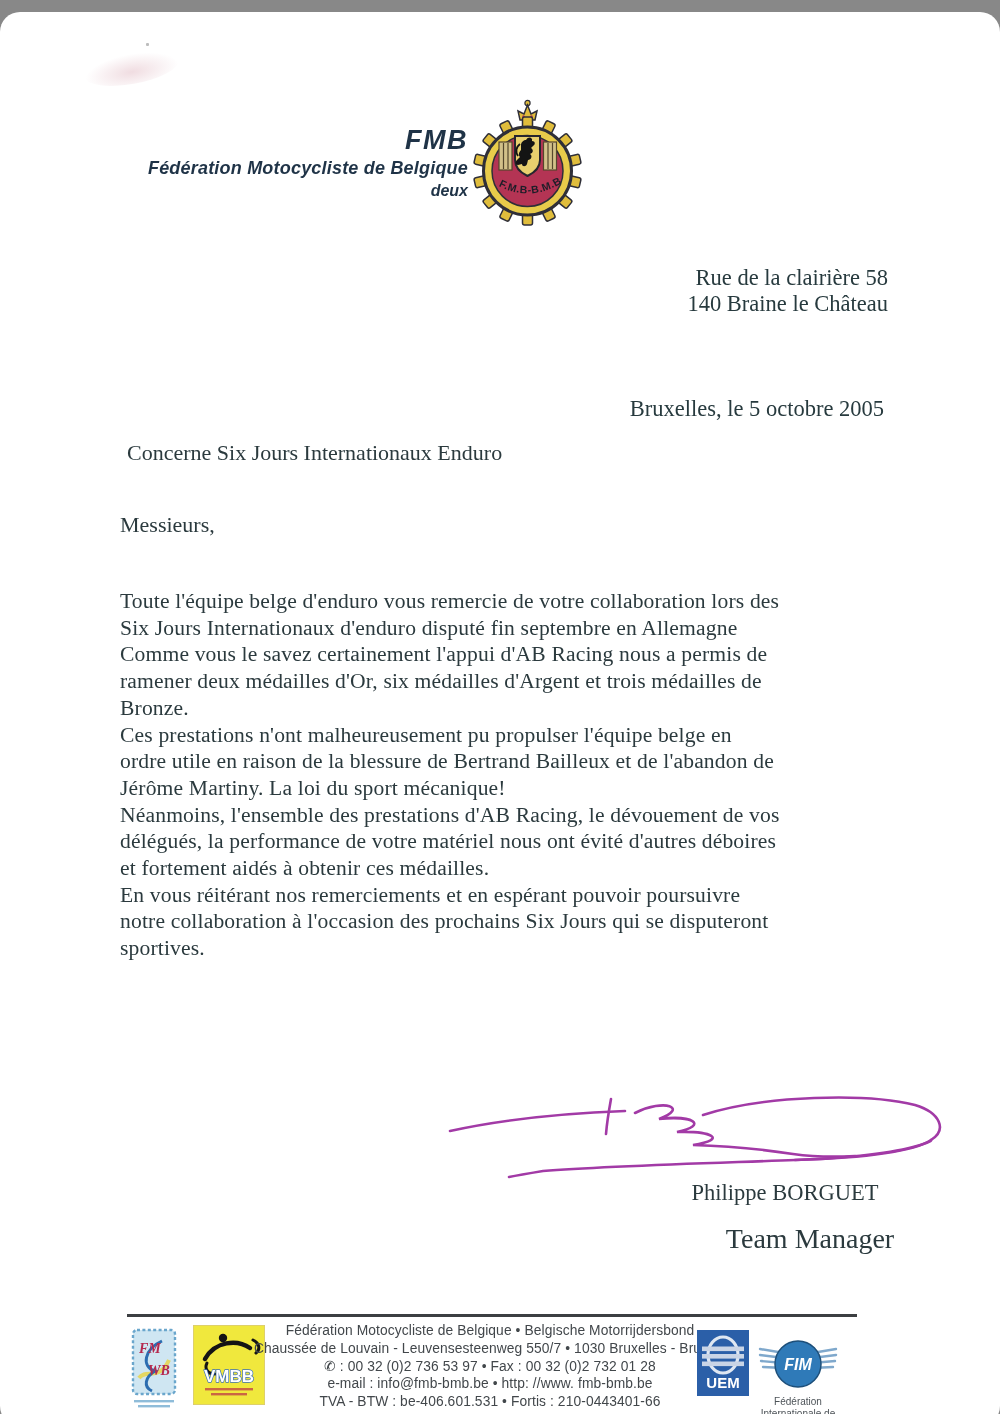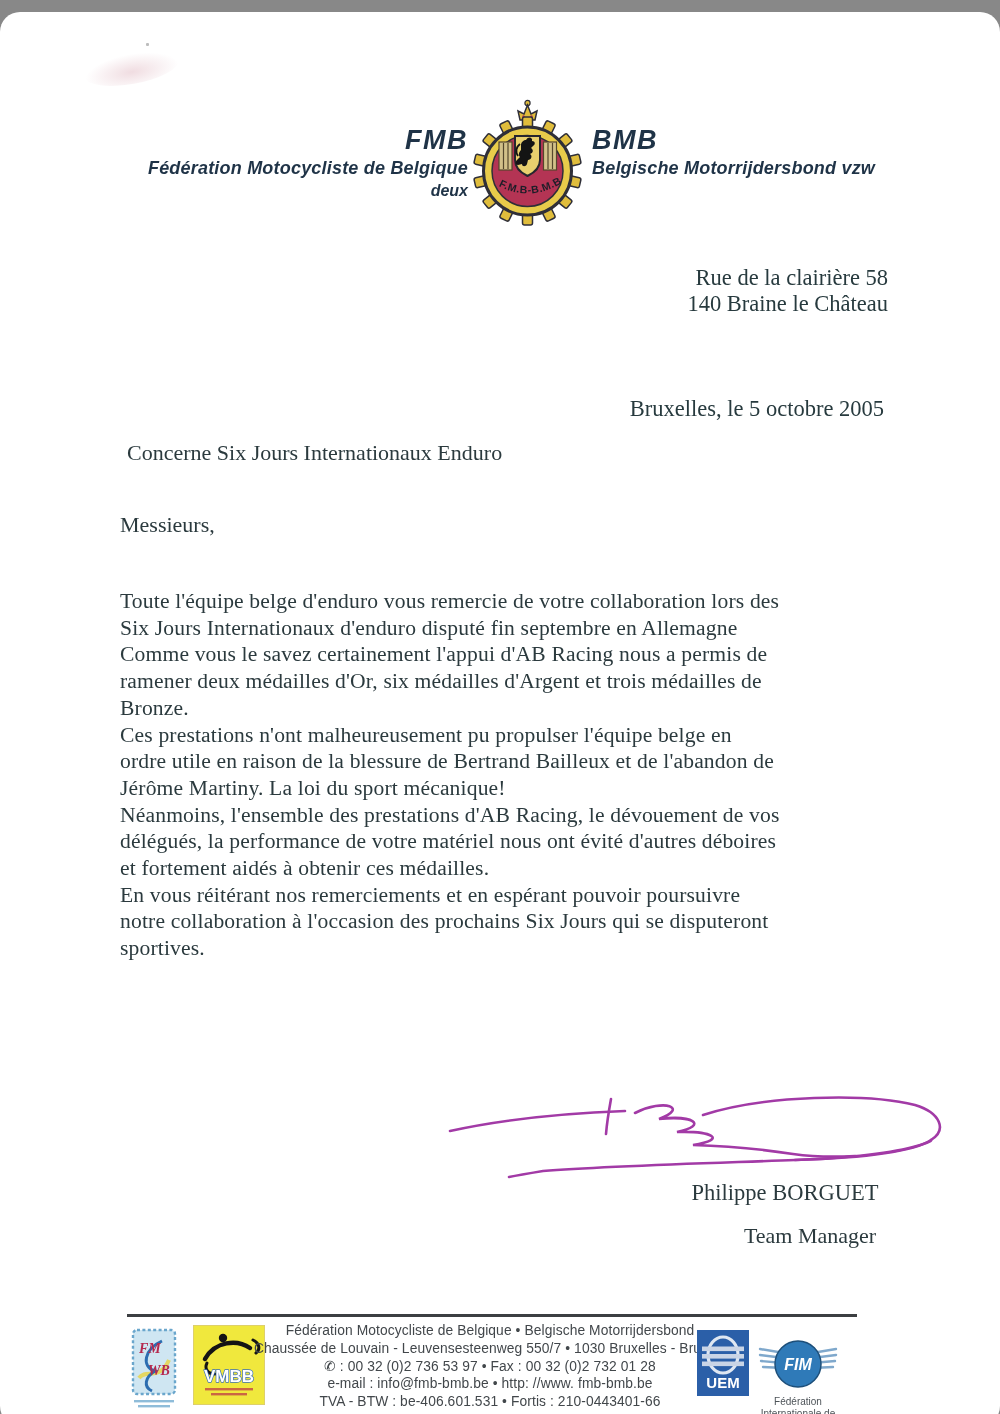--- a/index.html
+++ b/index.html
@@ -45,21 +45,21 @@
 
   
   .subject{position:absolute;left:127px;top:428px;font-size:22px;color:#2b3a3e;}
   .salutation{position:absolute;left:120px;top:500px;font-size:22px;color:#2b3a3e;}
   .body-text{position:absolute;left:120px;top:576px;width:790px;}
   .body-line{font-size:21.6px;line-height:26.7px;white-space:nowrap;color:#2b3a3e;letter-spacing:.15px;}
 
   
   .signature{position:absolute;left:435px;top:1078px;}
   .signer-name{position:absolute;left:655px;top:1168px;width:260px;text-align:center;font-size:22.5px;color:#2b3a3e;}
-  .signer-role{position:absolute;left:680px;top:1211px;width:260px;text-align:center;font-size:22px;color:#2b3a3e;}
+  .signer-role{position:absolute;left:680px;top:1211px;width:260px;text-align:center;font-size:28px;color:#2b3a3e;}
 
   
   .footer-rule{position:absolute;left:127px;top:1302px;width:730px;height:2.5px;background:#3c3f42;}
   .footer-text{
     position:absolute;left:250px;top:1310px;width:480px;text-align:center;
     font-family:"Liberation Sans","DejaVu Sans",sans-serif;
     color:#42474b;
   }
   .footer-text .body-line{font-size:13.8px;line-height:17.8px;white-space:nowrap;letter-spacing:.1px;color:#42474b;}
   .fmwb-wrap{position:absolute;left:131px;top:1316px;}
@@ -132,24 +132,20 @@
         <path d="M50,48 c-4,3 -5,8 -2,12" fill="none" stroke="#141414" stroke-width="2"></path>
       </g>
 
       <path id="crest-arc" d="M25,88 Q57.5,107 90,88" fill="none"></path>
       <text font-family="Liberation Sans, DejaVu Sans, sans-serif" font-size="10.5" font-weight="bold" fill="#1d1d28" letter-spacing="0.6">
         <textPath href="#crest-arc" startOffset="4">F.M.B-B.M.B.</textPath>
       </text>
     </svg>
   </div>
 
-  <div class="hdr-right">
-    <div class="hdr-abbr">BMB</div>
-    <div class="hdr-name">Belgische Motorrijdersbond vzw</div>
-  </div>
 
   <div class="recipient">
     <div class="r-line">Rue de la clairière 58</div>
     <div class="r-line">140 Braine le Château</div>
   </div>
 
   <div class="dateline">Bruxelles, le 5 octobre 2005</div>
 
   <div class="subject">Concerne Six Jours Internationaux Enduro</div>
   <div class="salutation">Messieurs,</div>

